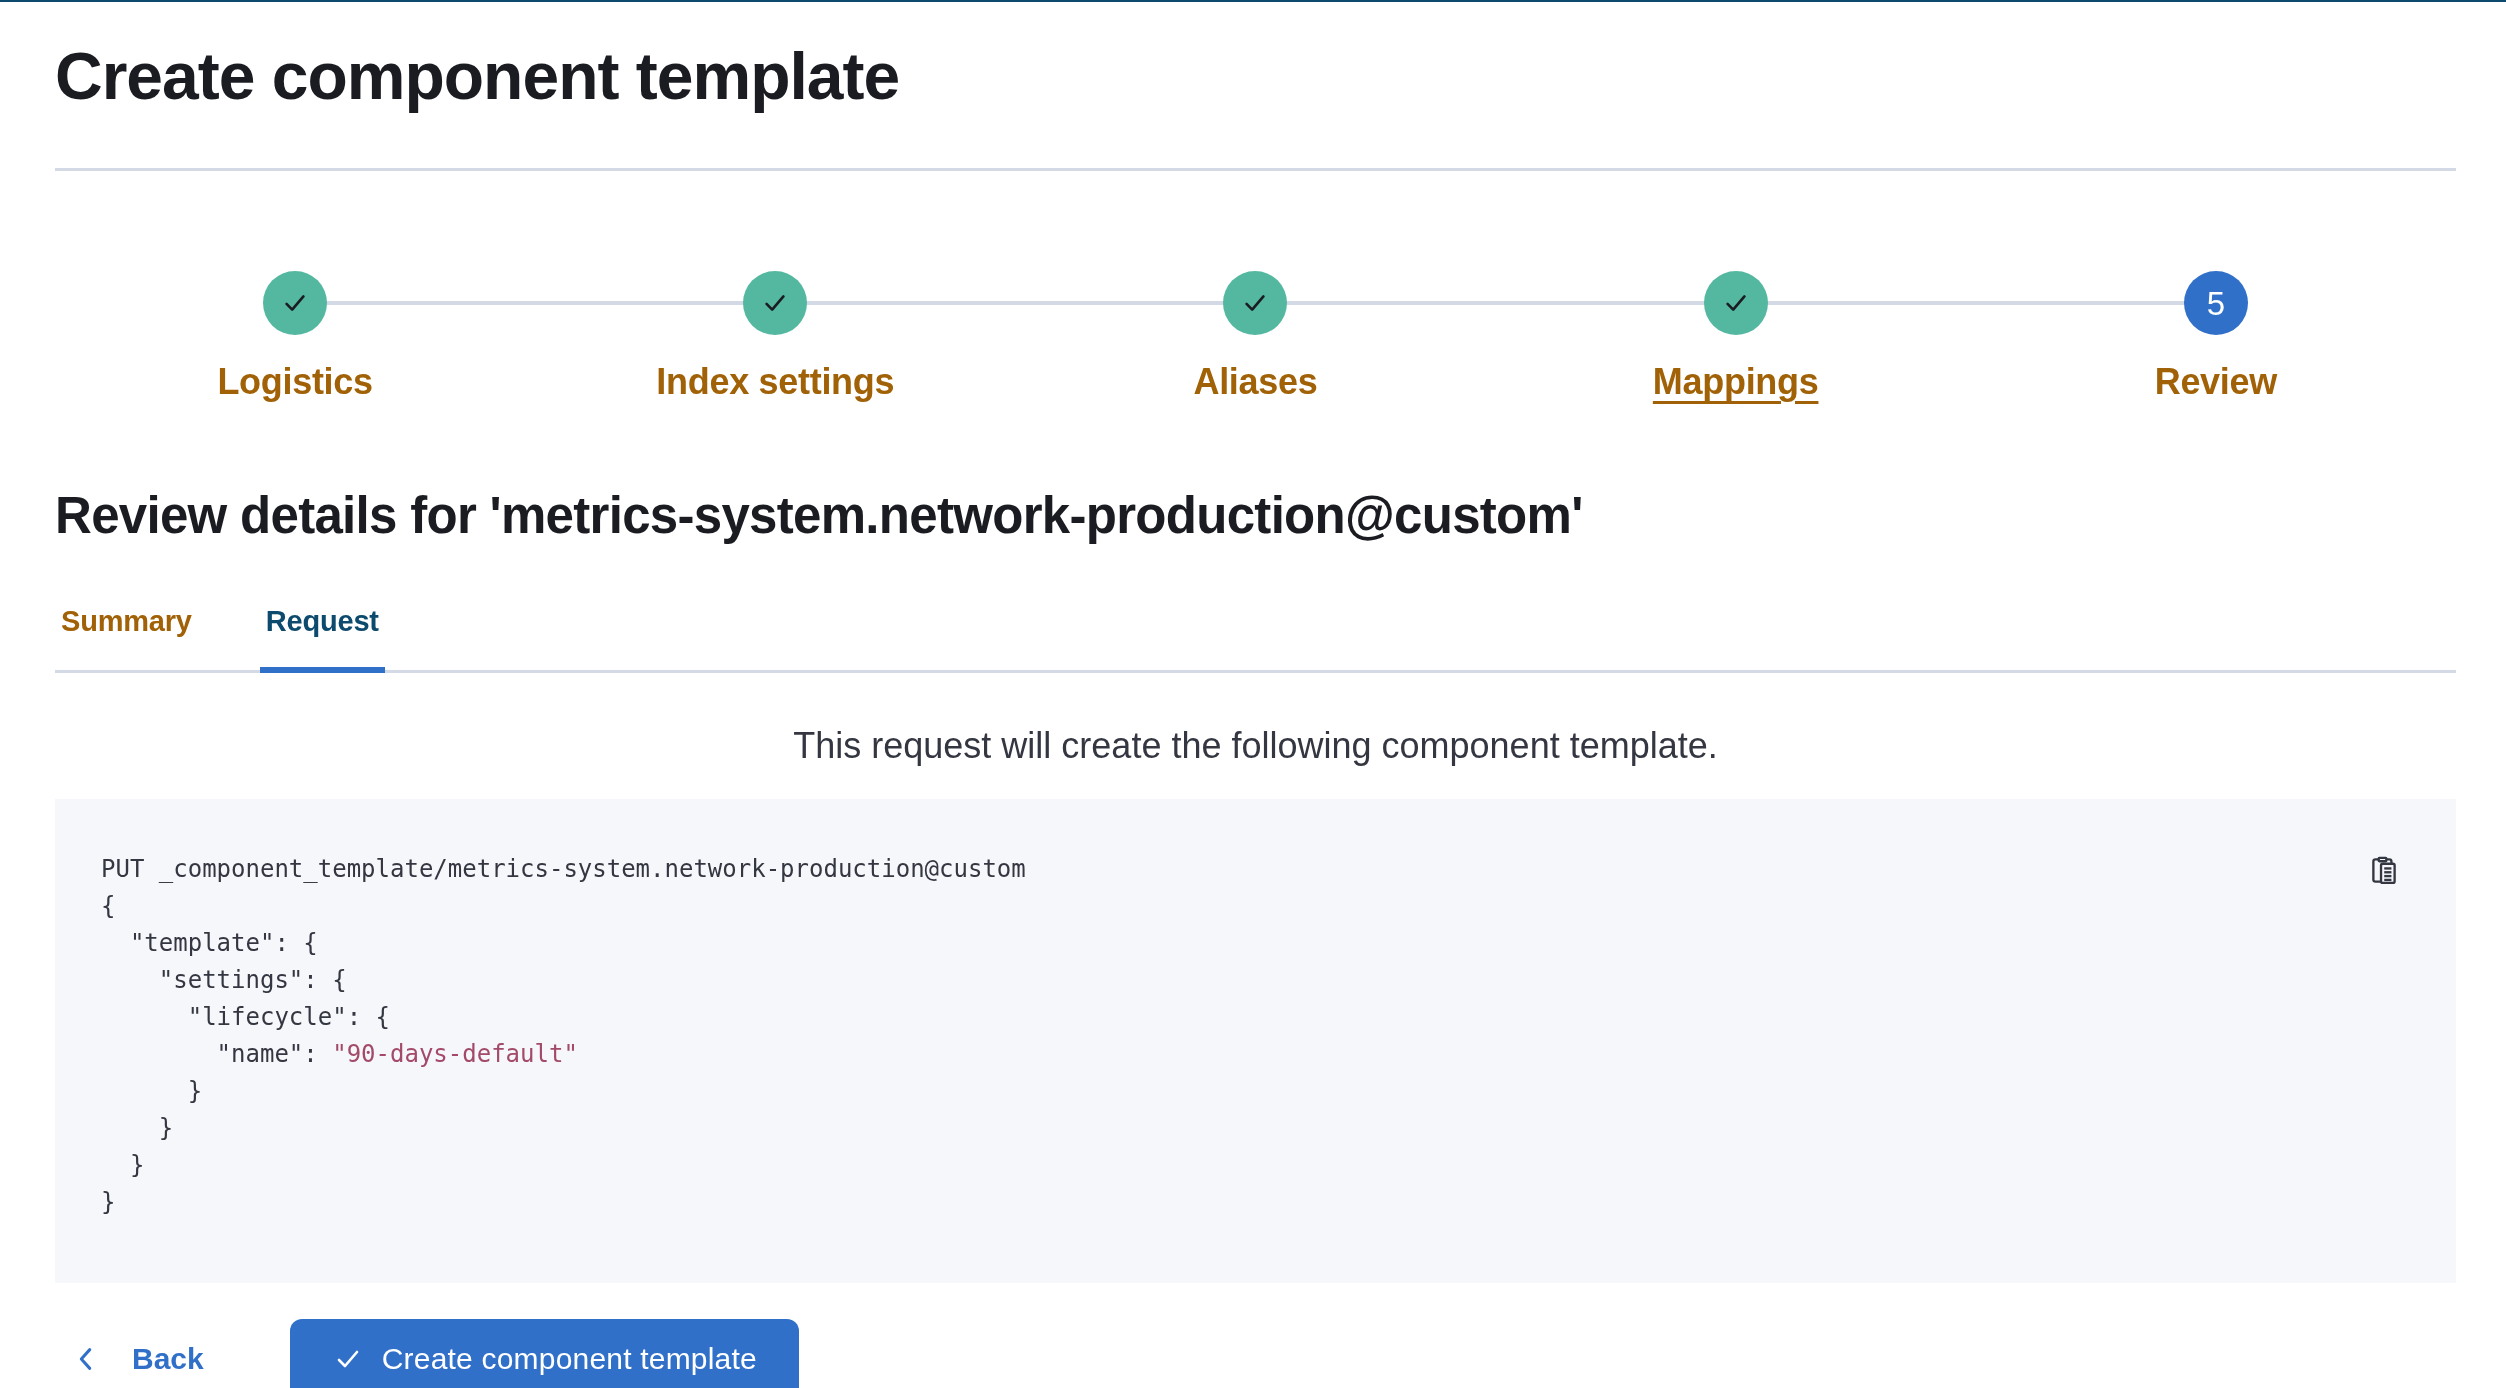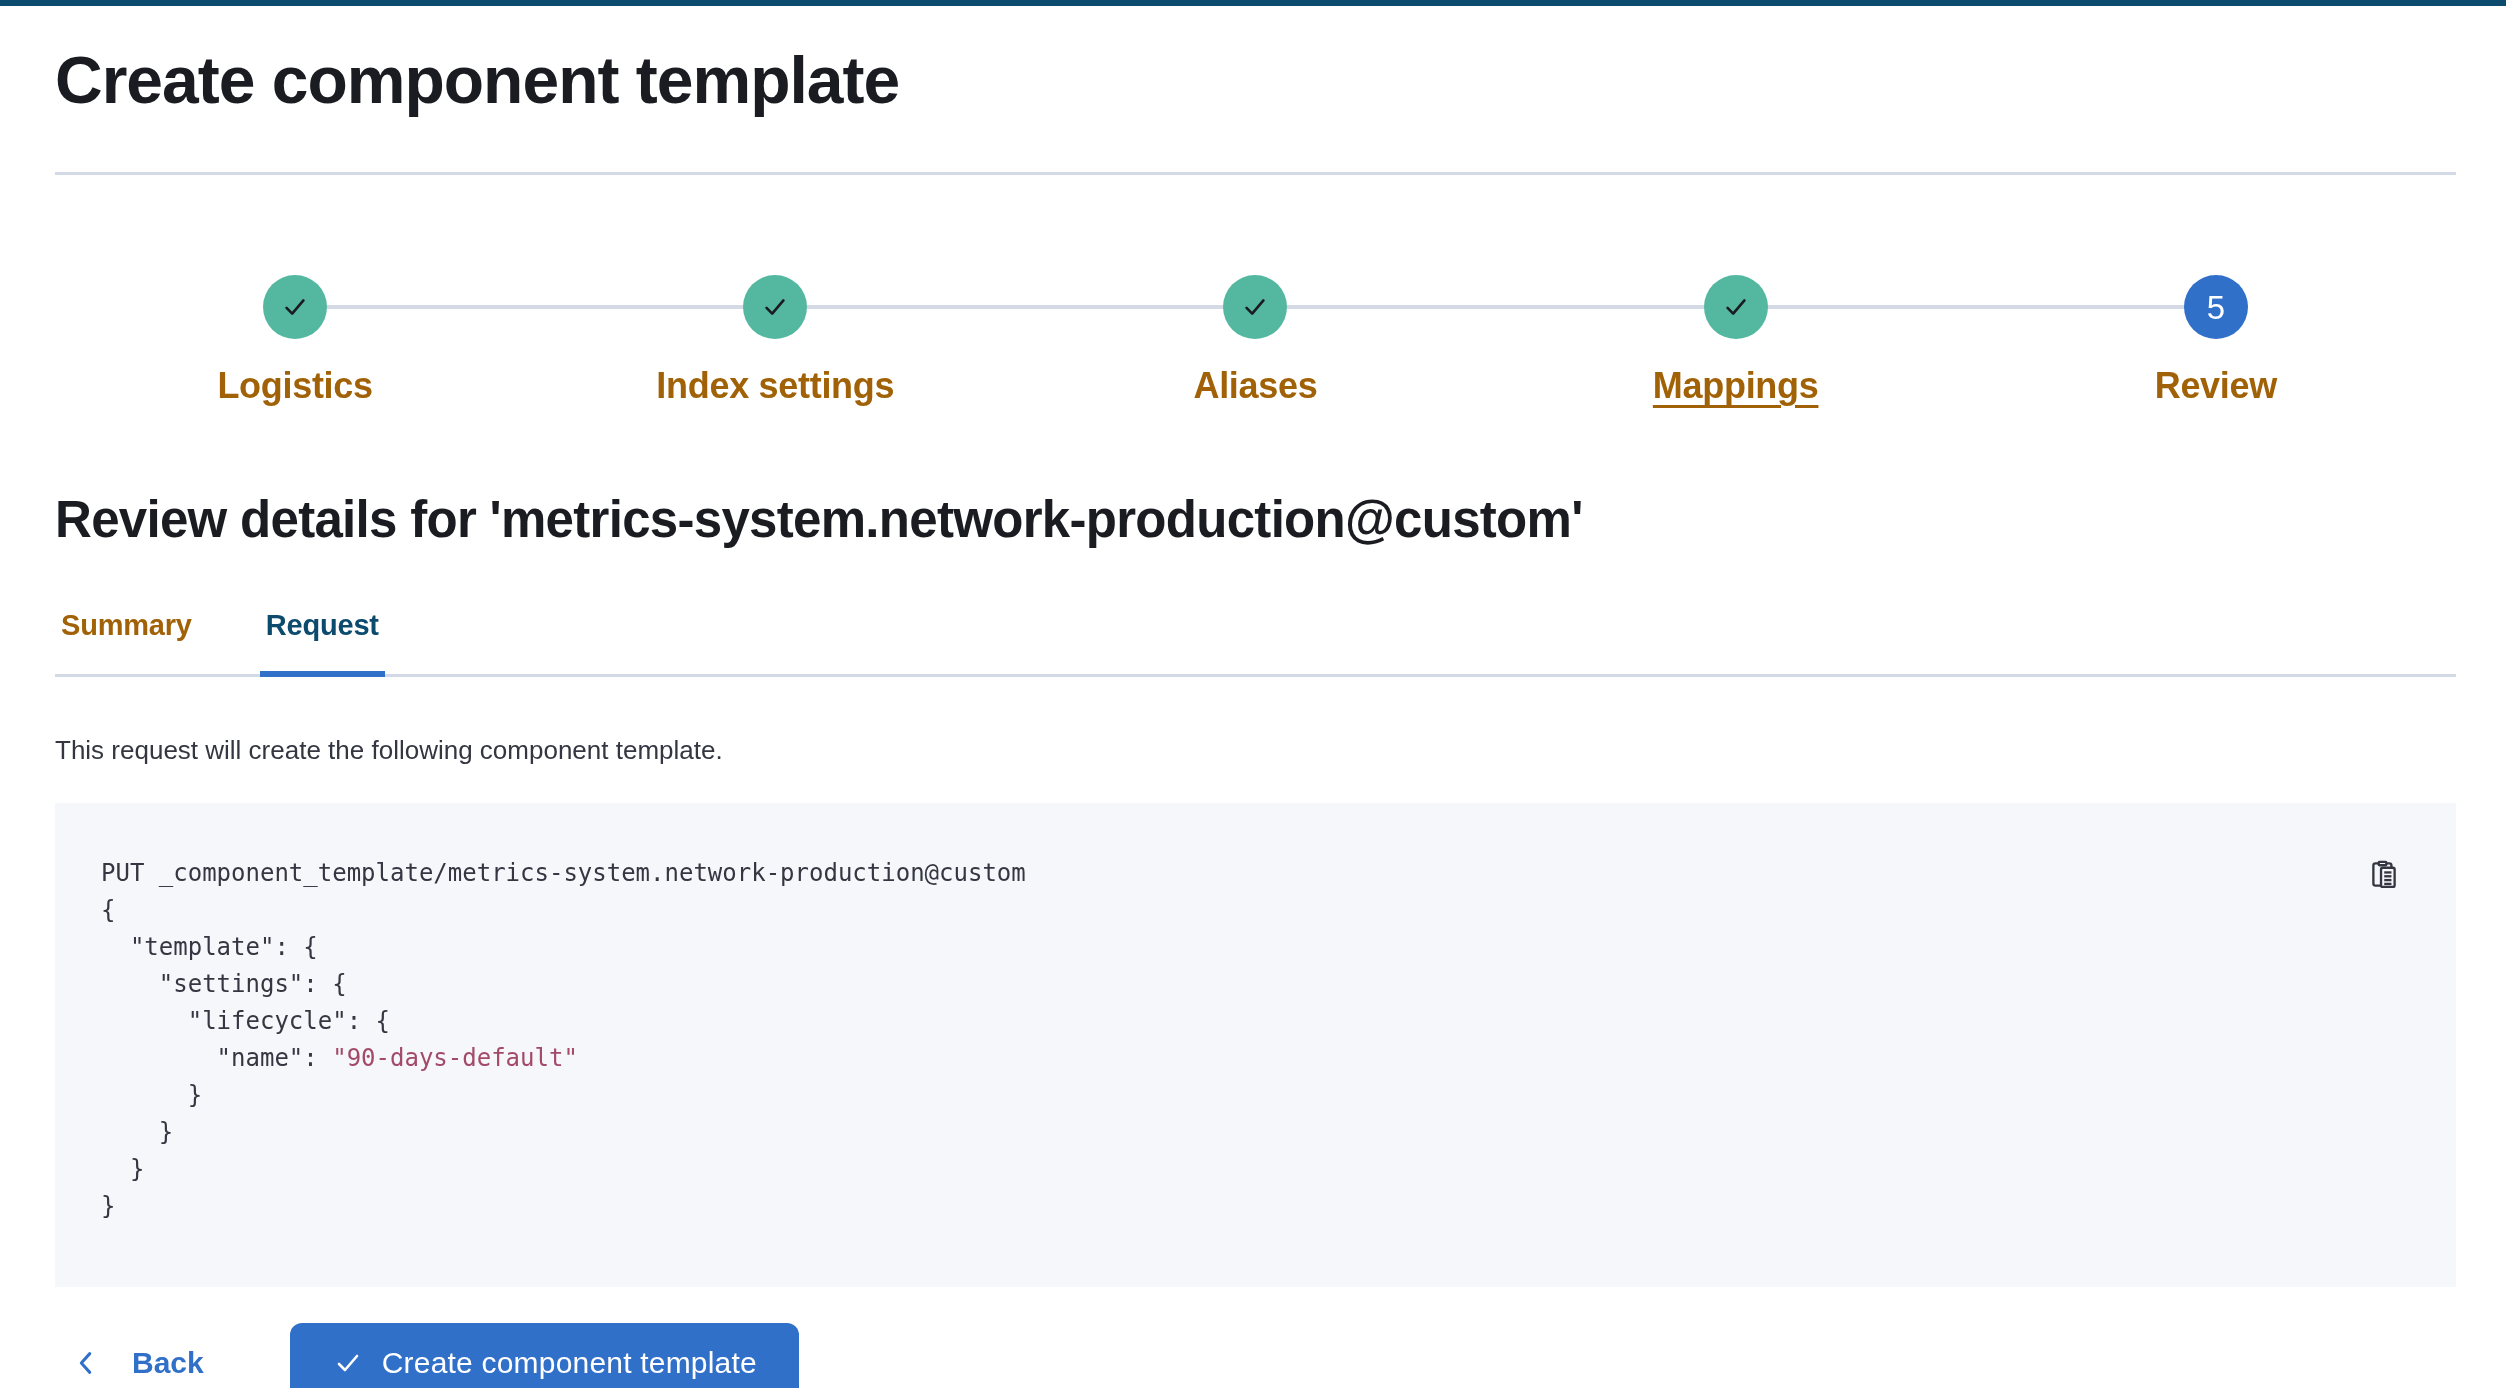--- a/index.html
+++ b/index.html
@@ -7,21 +7,21 @@
   body {
     font-family: "Liberation Sans", sans-serif;
     background: #ffffff;
     color: #343741;
     overflow: hidden;
   }
   .page {
     width: 2506px;
     height: 1388px;
     padding: 0 50px 0 55px;
-    border-top: 6px solid #0c4a6e;
+    border-top: 2px solid #0c4a6e;
     position: relative;
   }
 
   
   .page-title {
     padding-top: 28px;
     font-size: 66px;
     line-height: 92px;
     font-weight: 700;
     letter-spacing: -1px;
@@ -118,23 +118,24 @@
     letter-spacing: -0.2px;
   }
   .tab.selected {
     color: #0c4a6e;
     border-bottom-color: #3170c9;
   }
 
   
   .request-description {
     margin-top: 52px;
-    font-size: 26px;
+    font-size: 36px;
     line-height: 42px;
     color: #343741;
+    text-align: center;
   }
 
   
   .code-block {
     position: relative;
     margin-top: 32px;
     background: #f6f7fb;
     padding: 52px 120px 62px 46px;
   }
   .code-block pre {

